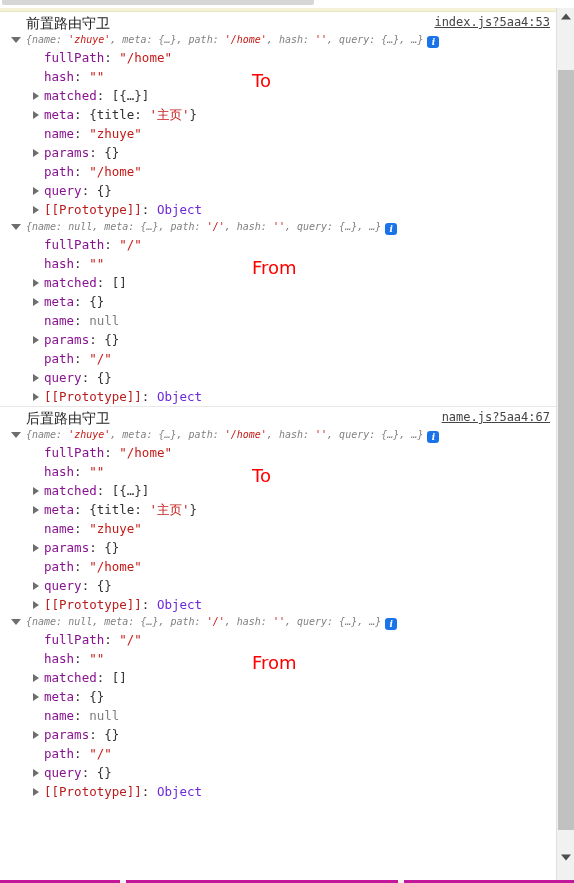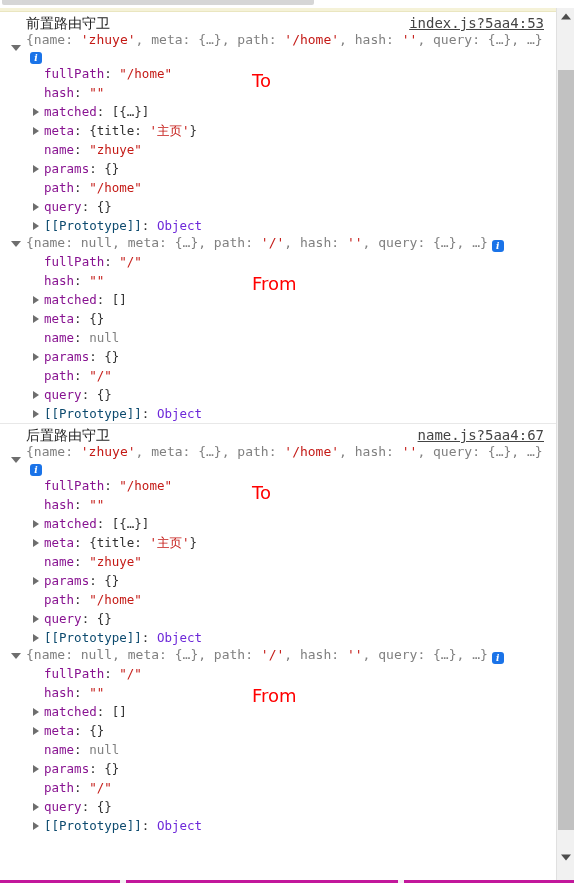--- a/index.html
+++ b/index.html
@@ -68,24 +68,24 @@
   }
   .msg-title {
     font-family: "DejaVu Sans", "Liberation Sans", sans-serif;
     font-size: 14px;
     color: #222222;
     line-height: 16px;
     white-space: nowrap;
   }
   .msg-source {
     position: absolute;
-    right: 12px;
+    right: 6px;
     top: 3px;
     font-family: "DejaVu Sans Mono", "Liberation Mono", monospace;
-    font-size: 14px;
+    font-size: 12px;
     color: #444444;
     text-decoration: underline;
     cursor: pointer;
     white-space: nowrap;
   }
 
   
   .obj-block { position: relative; }
 
   .obj-preview-row {
@@ -100,21 +100,22 @@
     top: 50%;
     transform: translateY(-50%);
     width: 0; height: 0;
     border-left: 5px solid transparent;
     border-right: 5px solid transparent;
     border-top: 6px solid #6e6e6e;
     cursor: pointer;
   }
   .obj-preview {
     font-family: "DejaVu Sans Mono", "Liberation Mono", monospace;
-    font-size: 13px;
+    font-size: 10px;
+    font-style: italic;
     line-height: 16px;
     color: #808080;
     word-break: normal;
   }
   .obj-preview .k { color: #808080; }
   .obj-preview .s { color: #c41a16; }
   .obj-preview .n { color: #808080; }
 
   .info-badge {
     display: inline-block;
@@ -154,21 +155,21 @@
     border-top: 4.5px solid transparent;
     border-bottom: 4.5px solid transparent;
     border-left: 6px solid #6e6e6e;
     cursor: pointer;
   }
   .pname  { color: #881391; text-align: center; }
   .pcolon { color: #303030; }
   .pstr   { color: #c41a16; }
   .pnull  { color: #808080; }
   .pempty { color: #303030; }
-  .pproto { color: #0c4a6e; }
+  .pproto { color: #b91c1c; }
   .pobj   { color: #6d28d9; }
 
   
   .annotation {
     position: absolute;
     font-family: "DejaVu Sans", "Liberation Sans", sans-serif;
     font-size: 18px;
     color: #ff0000;
     line-height: 22px;
     pointer-events: none;

